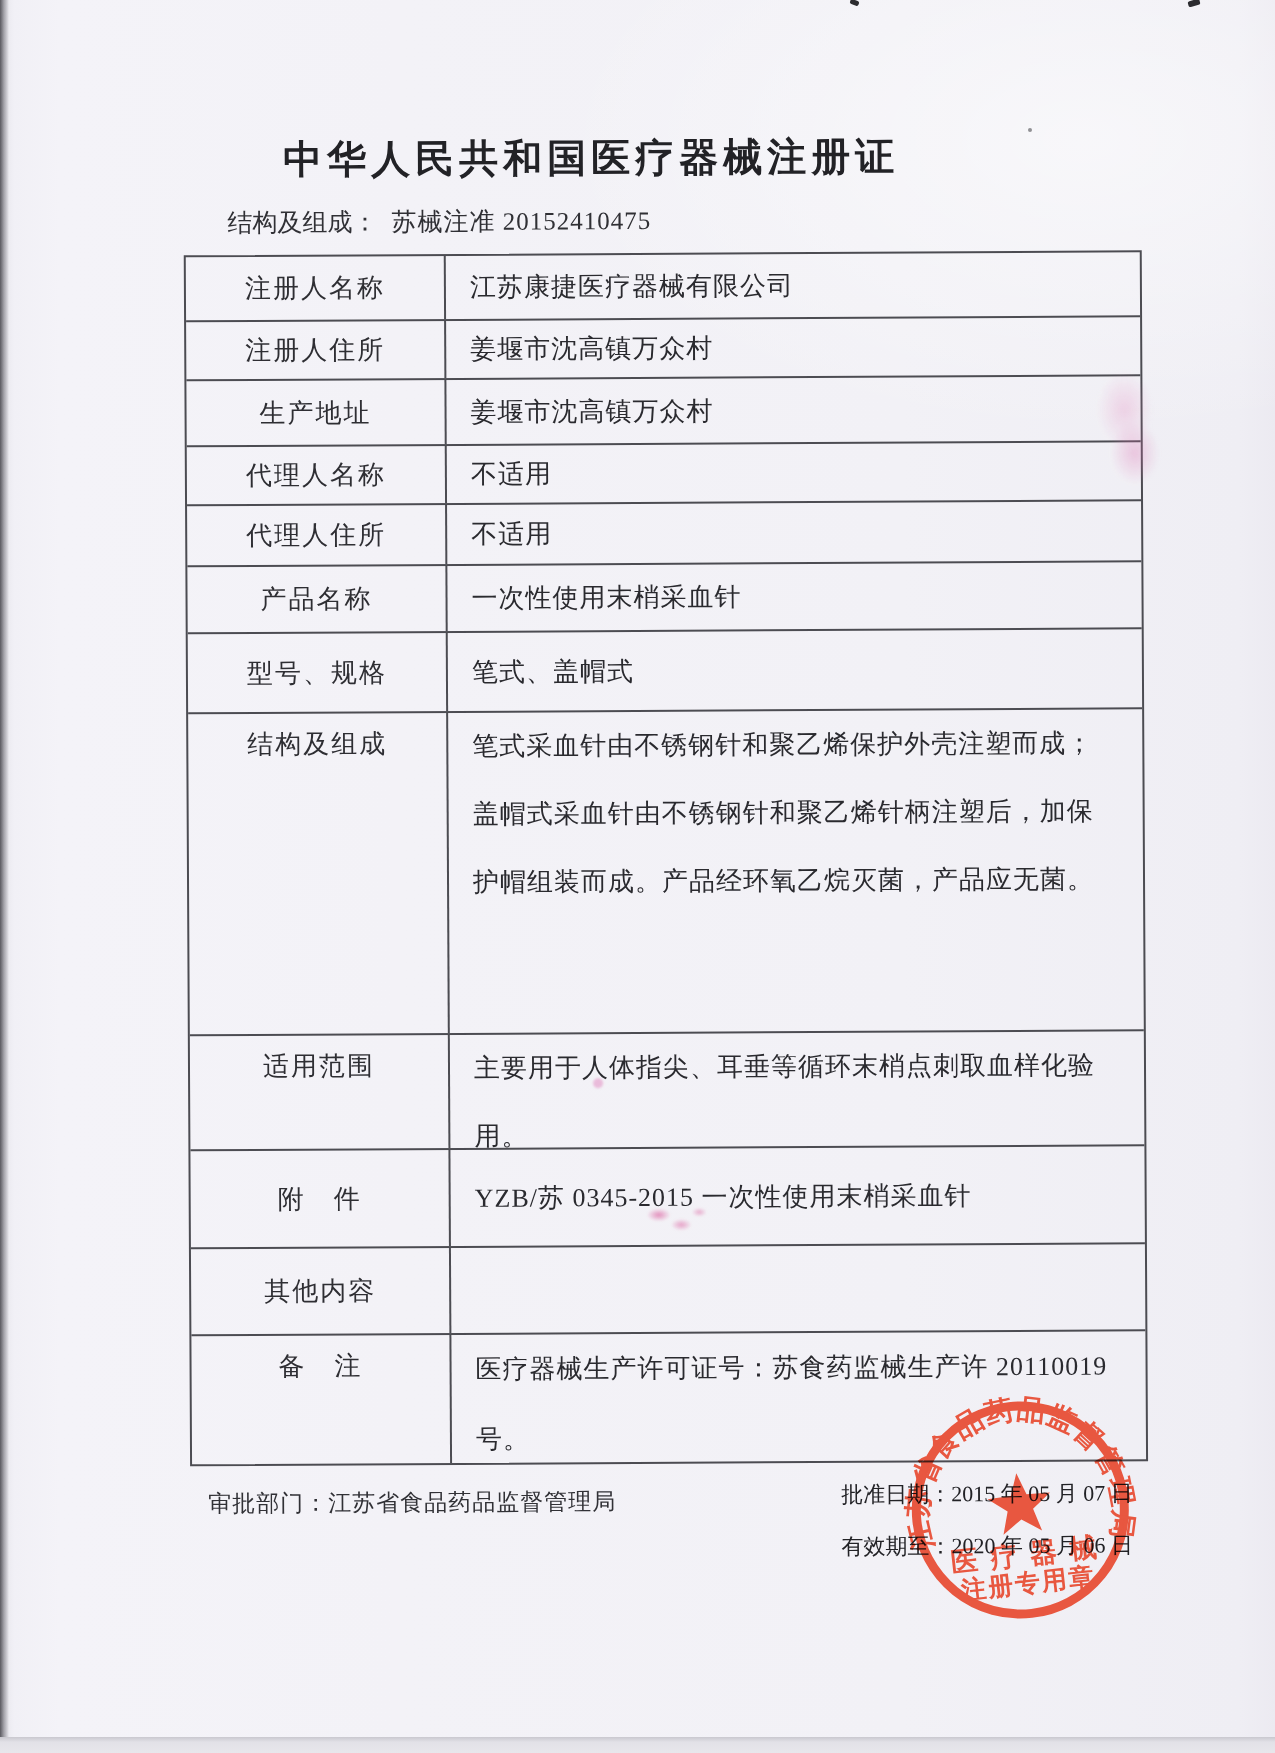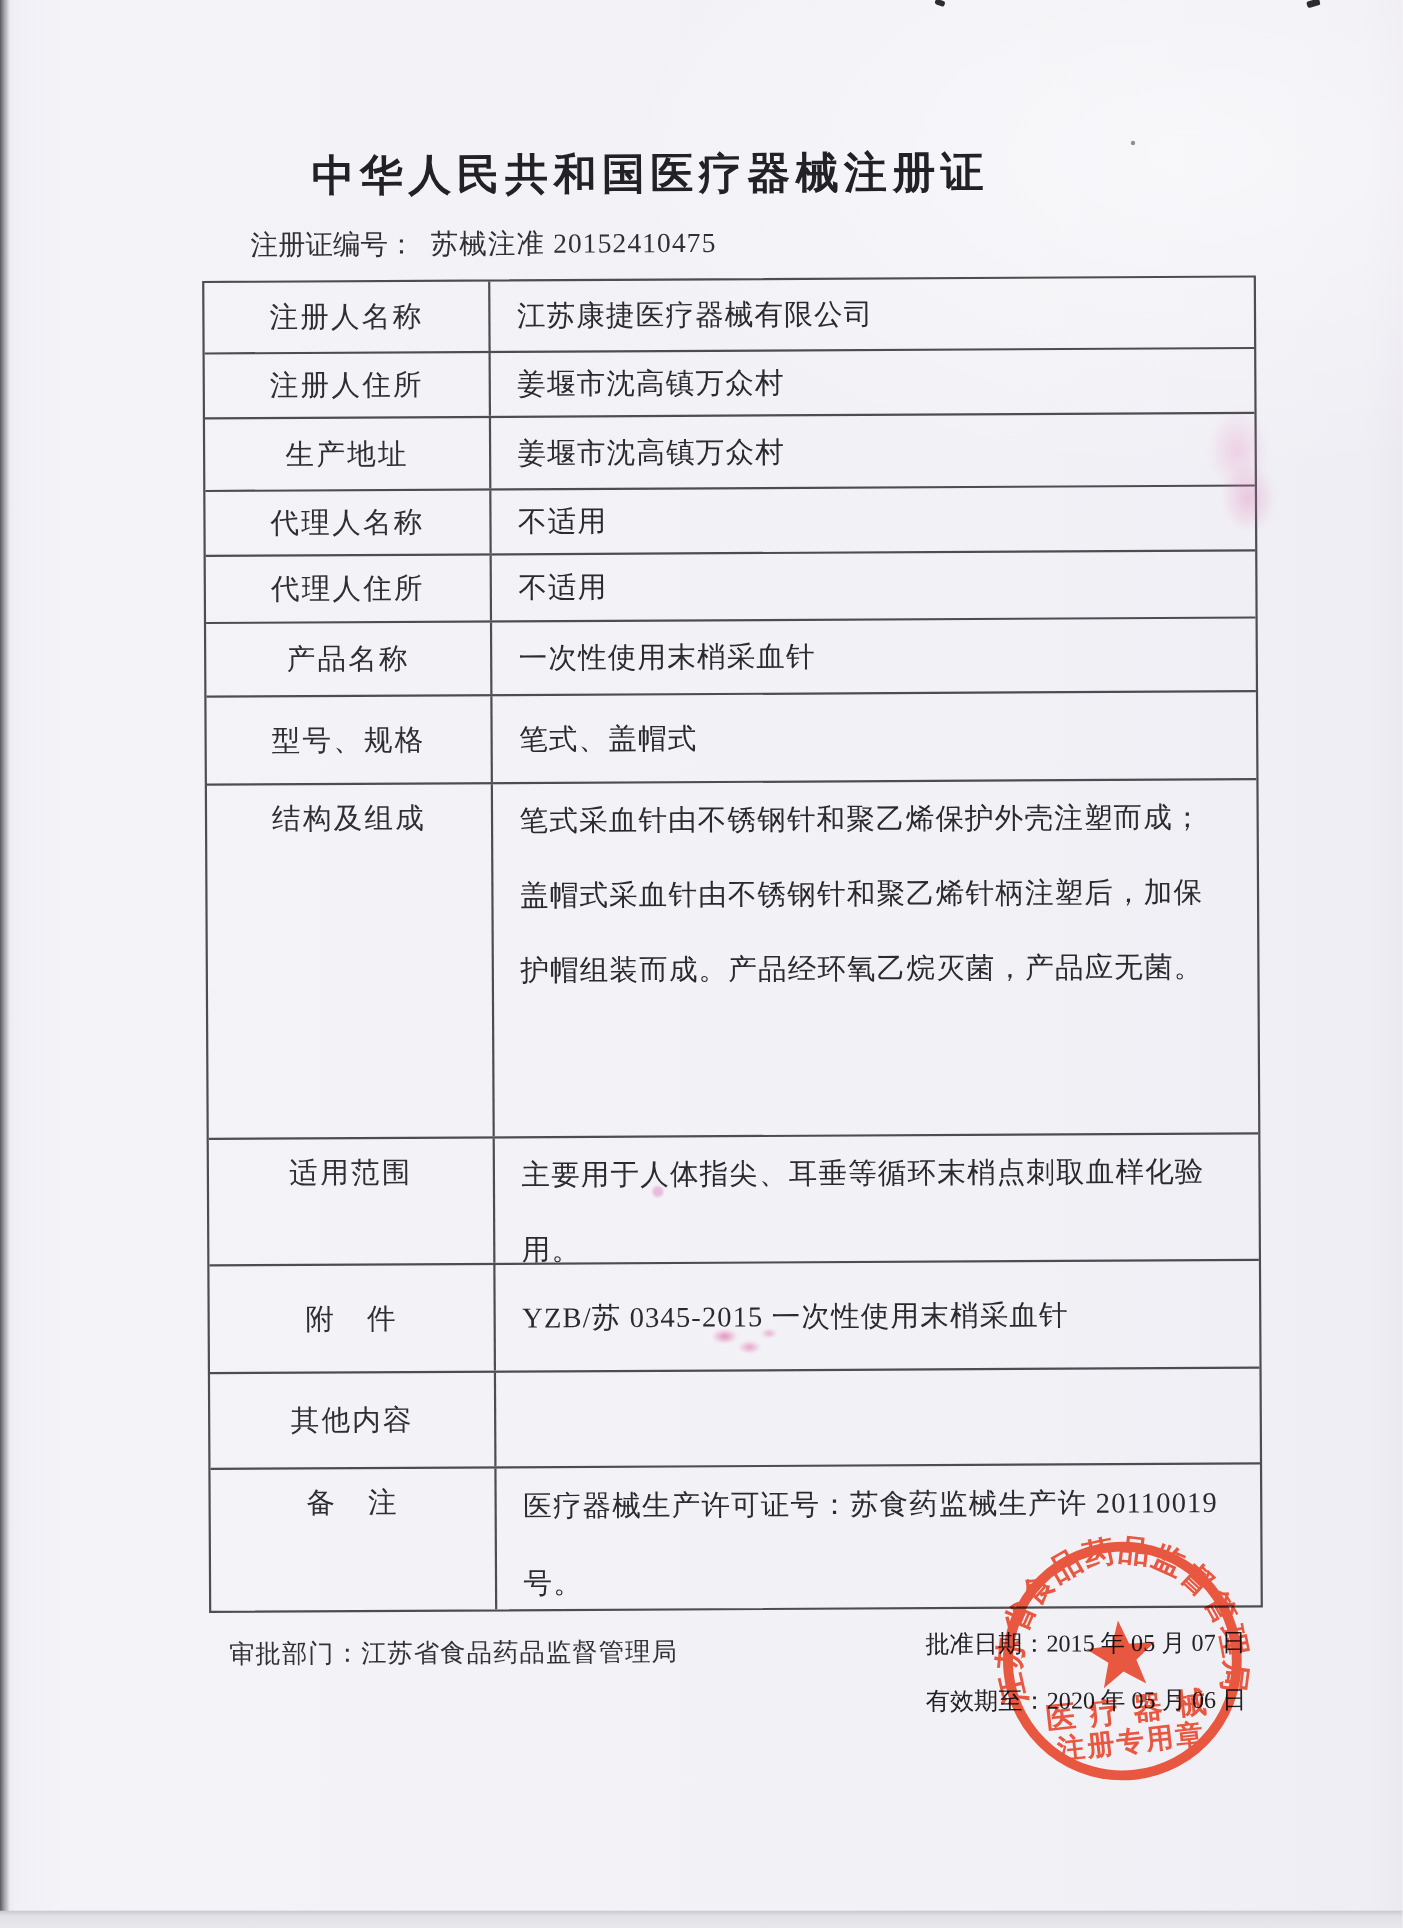--- a/index.html
+++ b/index.html
@@ -74,21 +74,21 @@
   <div class="edge-left"></div>
   <div class="speck s1"></div>
   <div class="speck s2"></div>
   <div class="speck s3"></div>
 
   <div class="doc">
 
     <div class="title">中华人民共和国医疗器械注册证</div>
 
     <div class="regline">
-      <span>注册证编号：</span><span class="regval">苏械注准 20152410475</span>
+      <span>结构及组成：</span><span class="regval">苏械注准 20152410475</span>
     </div>
 
     <div class="cert-table">
       <div class="row r1">
         <div class="cell-label">注册人名称</div>
         <div class="cell-value">江苏康捷医疗器械有限公司</div>
       </div>
       <div class="row r2">
         <div class="cell-label">注册人住所</div>
         <div class="cell-value">姜堰市沈高镇万众村</div>

